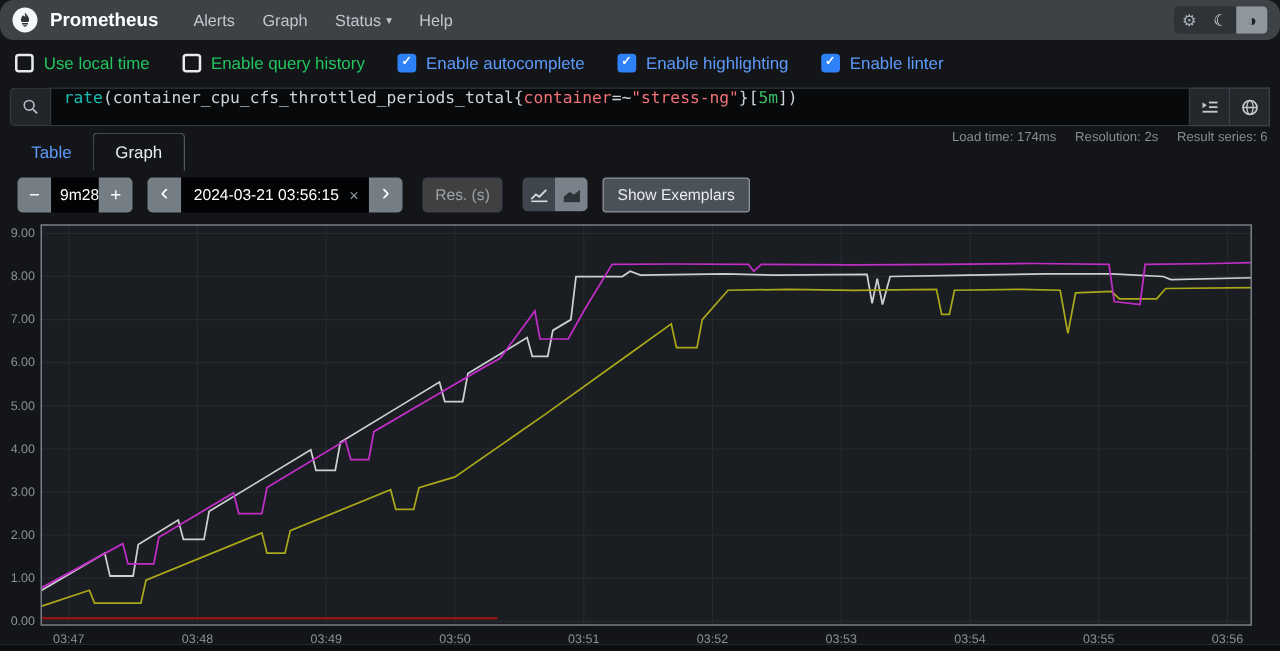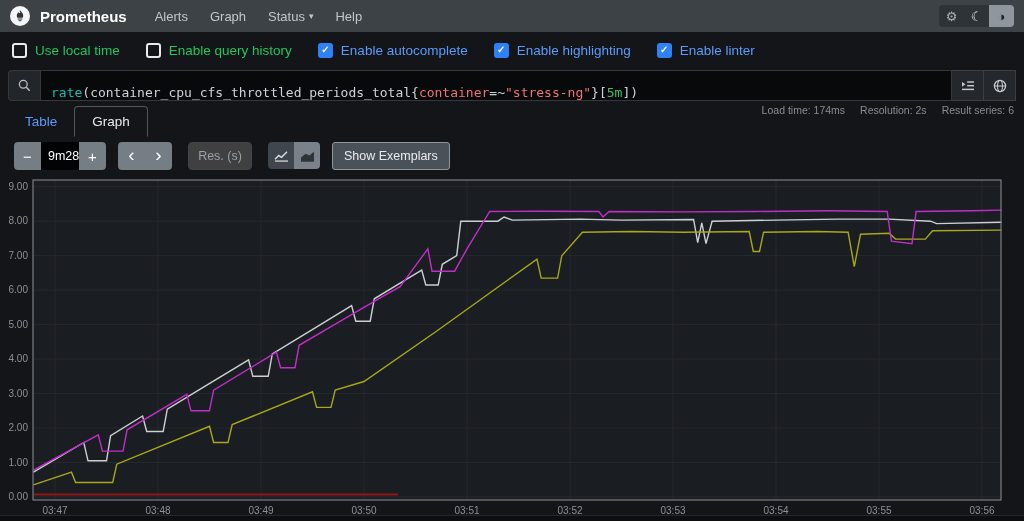--- a/index.html
+++ b/index.html
@@ -1,21 +1,21 @@
 <!DOCTYPE html>
 <html><head>
 <meta charset="utf-8">
 <style>
   * { margin:0; padding:0; box-sizing:border-box; }
   html,body { width:1024px; height:521px; overflow:hidden; }
   body { background:#131519; font-family:"Liberation Sans", sans-serif; position:relative; }
 
   
   .navbar { position:absolute; top:0; left:0; right:0; height:32px; background:#3d4247;
-            display:flex; align-items:center; padding:0 10px; }
+            display:flex; align-items:center; padding:0 10px;border-radius:11px; }
   .logo { width:20px; height:20px; border-radius:50%; background:#f5f6f7; display:flex;
           align-items:center; justify-content:center; flex:0 0 auto; }
   .brand { color:#fff; font-size:15px; font-weight:600; margin-left:10px; margin-right:28px; }
   .nav-item { color:#c2c7cc; font-size:13px; margin-right:22px; cursor:pointer; display:flex; align-items:center; }
   .caret { font-size:9px; margin-left:4px; color:#c2c7cc; }
   .nav-right { margin-left:auto; display:flex; border-radius:4px; overflow:hidden; }
   .nav-right .nbtn { width:25px; height:22px; display:flex; align-items:center; justify-content:center;
                      background:#2e3338; border:0; cursor:pointer; font-size:13px; color:#a8aeb5; }
   .nav-right .nbtn.light { background:#8f969d; color:#1d2024; }
 
@@ -28,21 +28,21 @@
   .opt.checked .cb { background:#2f81f7; border-color:#2f81f7; }
   .cb .tick { display:none; color:#fff; font-size:10px; line-height:1; font-weight:bold; }
   .opt.checked .cb .tick { display:block; }
   .opt-label { color:#22c55e; font-size:13.5px; margin-left:8px; }
   .opt.checked .opt-label { color:#5d9bfa; }
 
   
   .query-row { position:absolute; top:70px; left:8px; right:8px; height:31px; display:flex; }
   .q-addon { width:32px; background:#22262b; border:1px solid #33383e; border-right:0;
              border-radius:4px 0 0 4px; display:flex; align-items:center; justify-content:center; }
-  .q-input { flex:1; background:#07090b; border:1px solid #33383e; display:flex; align-items:flex-end;
+  .q-input { flex:1; background:#07090b; border:1px solid #33383e; display:flex; align-items:flex-start;
              padding:0 10px; font-family:"DejaVu Sans Mono", monospace; font-size:13px; white-space:nowrap;
              overflow:hidden; cursor:text; }
   .tok-function { color:#17bdb3; }
   .tok-metric, .tok-paren, .tok-brace, .tok-bracket, .tok-op { color:#cdd3d8; }
   .tok-label, .tok-string { color:#f07178; }
   .tok-duration { color:#3fbf66; }
   .q-tool { width:32px; background:#24282d; border:1px solid #3a4046; border-left:0; cursor:pointer;
             display:flex; align-items:center; justify-content:center; padding:0; }
   .exec-btn { width:74px; background:#0d6efd; color:#fff; border:0; border-radius:0 4px 4px 0;
               font-size:13.5px; font-family:inherit; cursor:pointer; }
@@ -195,20 +195,24 @@
   <div class="grp">
     <button class="gbtn left">−</button>
     <div class="blk-input range-val">9m28s</div>
     <button class="gbtn right">+</button>
   </div>
   <div class="sep"></div>
   <div class="grp">
     <button class="gbtn left">
         <span style="font-size:19px;margin-top:-3px;">‹</span>
       </button>
+    <div class="blk-input dt-wrap">
+      <span>2024-03-21 03:56:15</span>
+      <span class="dt-clear">×</span>
+    </div>
     <button class="gbtn right">
         <span style="font-size:19px;margin-top:-3px;">›</span>
       </button>
   </div>
   <div class="sep-lg"></div>
   <input class="res-input" placeholder="Res. (s)" style="">
   <div class="sep-lg"></div>
   <div class="grp">
     <button class="ibtn dark">
       <svg width="15" height="12" viewBox="0 0 16 13">

